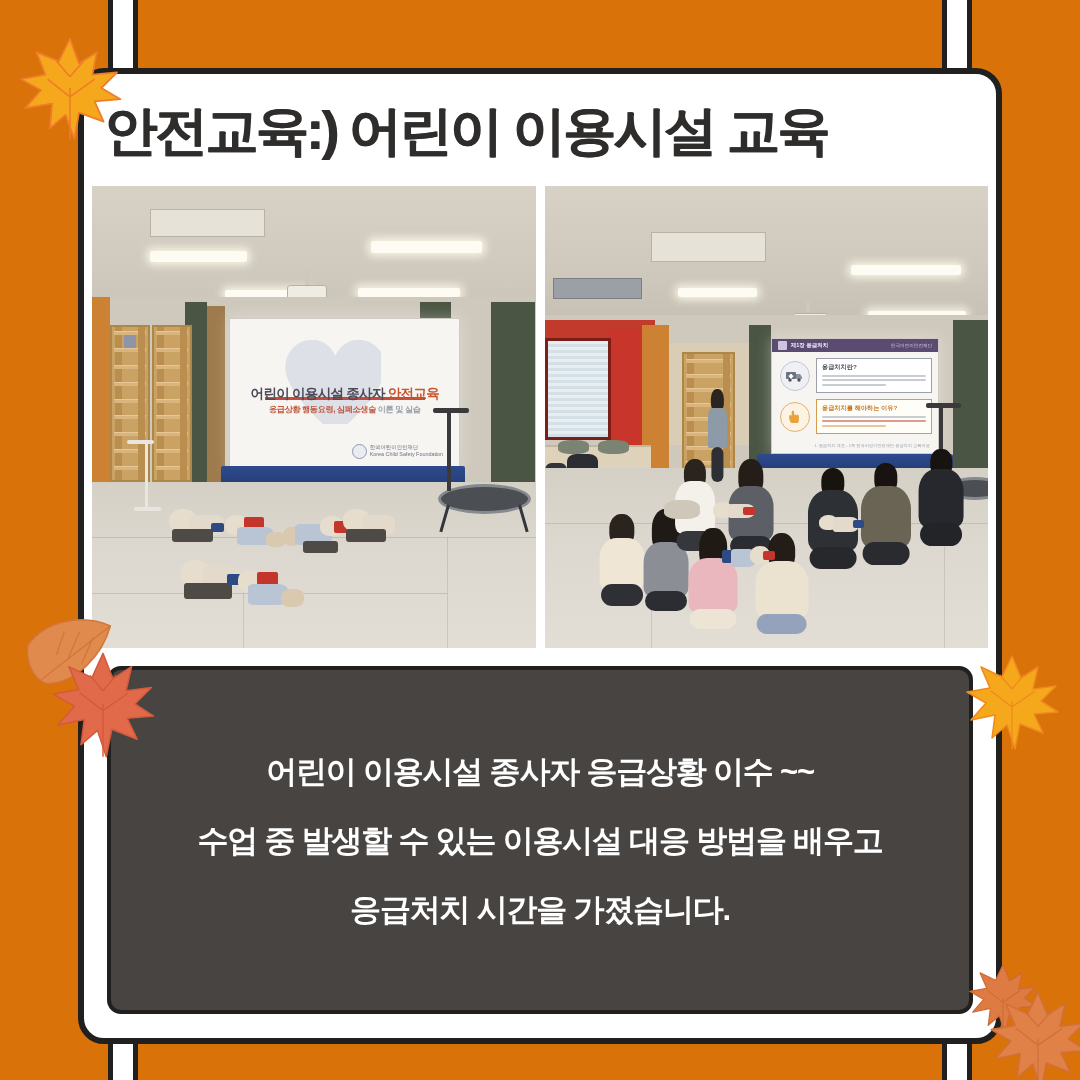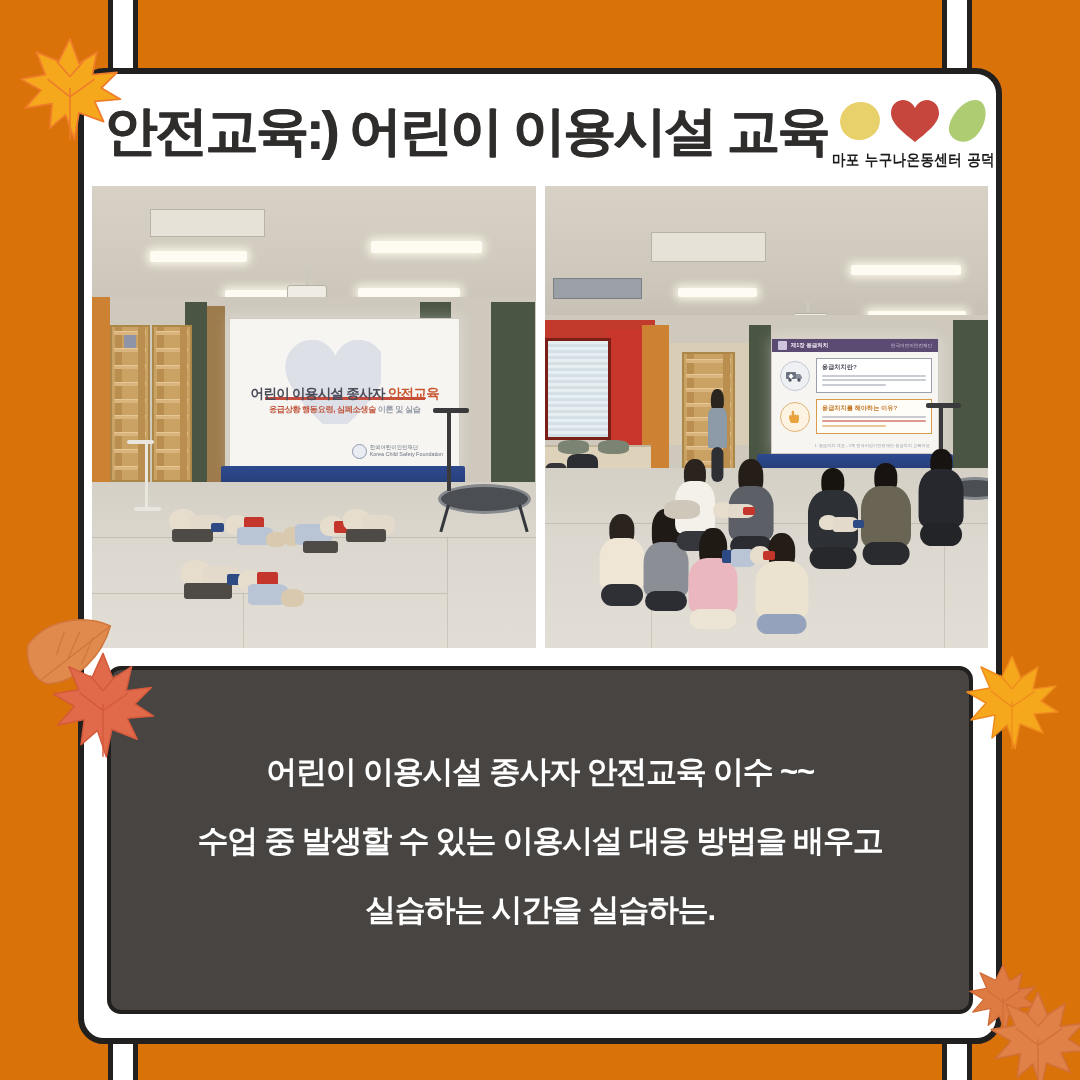--- a/index.html
+++ b/index.html
@@ -417,34 +417,20 @@
 <div id="poster">
 
   <div class="stripe stripe-left"></div>
   <div class="stripe stripe-right"></div>
 
   <div id="card">
 
     <div id="header">
       <div id="title">안전교육:) 어린이 이용시설 교육</div>
 
-      <div id="logo">
-        <div id="logo-shapes">
-          <svg class="lg-shape" width="46" height="44" viewBox="0 0 46 44">
-            <ellipse cx="23" cy="22" rx="20" ry="19" fill="#e8d06a" transform="rotate(-18 23 22)"></ellipse>
-          </svg>
-          <svg class="lg-shape" width="50" height="44" viewBox="0 0 50 44">
-            <path d="M25 43 C 8 30 1 22 1 14 C 1 6 7 1 13 1 C 19 1 23 5 25 9 C 27 5 31 1 37 1 C 43 1 49 6 49 14 C 49 22 42 30 25 43 Z" fill="#c6453c"></path>
-          </svg>
-          <svg class="lg-shape" width="42" height="44" viewBox="0 0 42 44">
-            <path d="M33 2 C 42 8 40 26 28 38 C 18 47 4 42 2 32 C 0 20 18 -4 33 2 Z" fill="#aecd72"></path>
-          </svg>
-        </div>
-        <div id="logo-caption">마포 누구나온동센터 공덕</div>
-      </div>
     </div>
 
     <div id="photos">
 
       <div class="photo">
 
         <div class="ceiling"></div>
         <div class="ceil-panel" style="left:13%;top:5%;width:26%;height:6%;"></div>
         <div class="ceil-light" style="left:13%;top:14%;width:22%;height:2.4%;"></div>
         <div class="ceil-light" style="left:63%;top:12%;width:25%;height:2.4%;"></div>
@@ -713,23 +699,23 @@
         <div class="manne" style="left:62%;top:71%;width:11%;height:5%;">
           <div class="m-head" style="left:0;top:4%;width:38%;height:66%;"></div>
           <div class="m-torso" style="left:28%;top:14%;width:52%;height:62%;"></div>
           <div class="m-blue" style="left:68%;top:26%;width:24%;height:34%;"></div>
         </div>
         <div class="cushion" style="left:27%;top:68%;width:8%;height:4%;"></div>
       </div>
     </div>
 
     <div id="textbox">
-      <div class="bodyline">어린이 이용시설 종사자 안전교육 이수 ~~</div>
+      <div class="bodyline">어린이 이용시설 종사자 응급상황 이수 ~~</div>
       <div class="bodyline">수업 중 발생할 수 있는 이용시설 대응 방법을 배우고</div>
-      <div class="bodyline">실습하는 시간을 실습하는.</div>
+      <div class="bodyline">응급처치 시간을 가졌습니다.</div>
     </div>
   </div>
 
   <svg class="leaf" style="left:14px;top:32px;" width="112" height="112" viewBox="0 0 100 100">
     <path d="M50 6 L58 28 L74 18 L70 38 L92 36 L78 50 L95 60 L72 62 L80 80 L58 72 L54 96 L46 74 L32 86 L34 64 L10 68 L24 52 L6 42 L28 38 L20 18 L40 26 Z" fill="#f5a81c" stroke="#ef7c2a" stroke-width="1.6" stroke-linejoin="round"></path>
     <path d="M50 96 L50 50 M50 58 L30 42 M50 58 L72 42 M50 40 L38 26 M50 40 L62 26" stroke="#ef7c2a" stroke-width="1.4" fill="none"></path>
   </svg>
 
   <svg class="leaf" style="left:22px;top:612px;" width="96" height="78" viewBox="0 0 100 80">
     <path d="M6 34 C 26 6 66 2 92 14 C 84 44 56 74 26 74 C 12 70 4 52 6 34 Z" fill="#e08a4d" stroke="#d2763c" stroke-width="1.6"></path>

